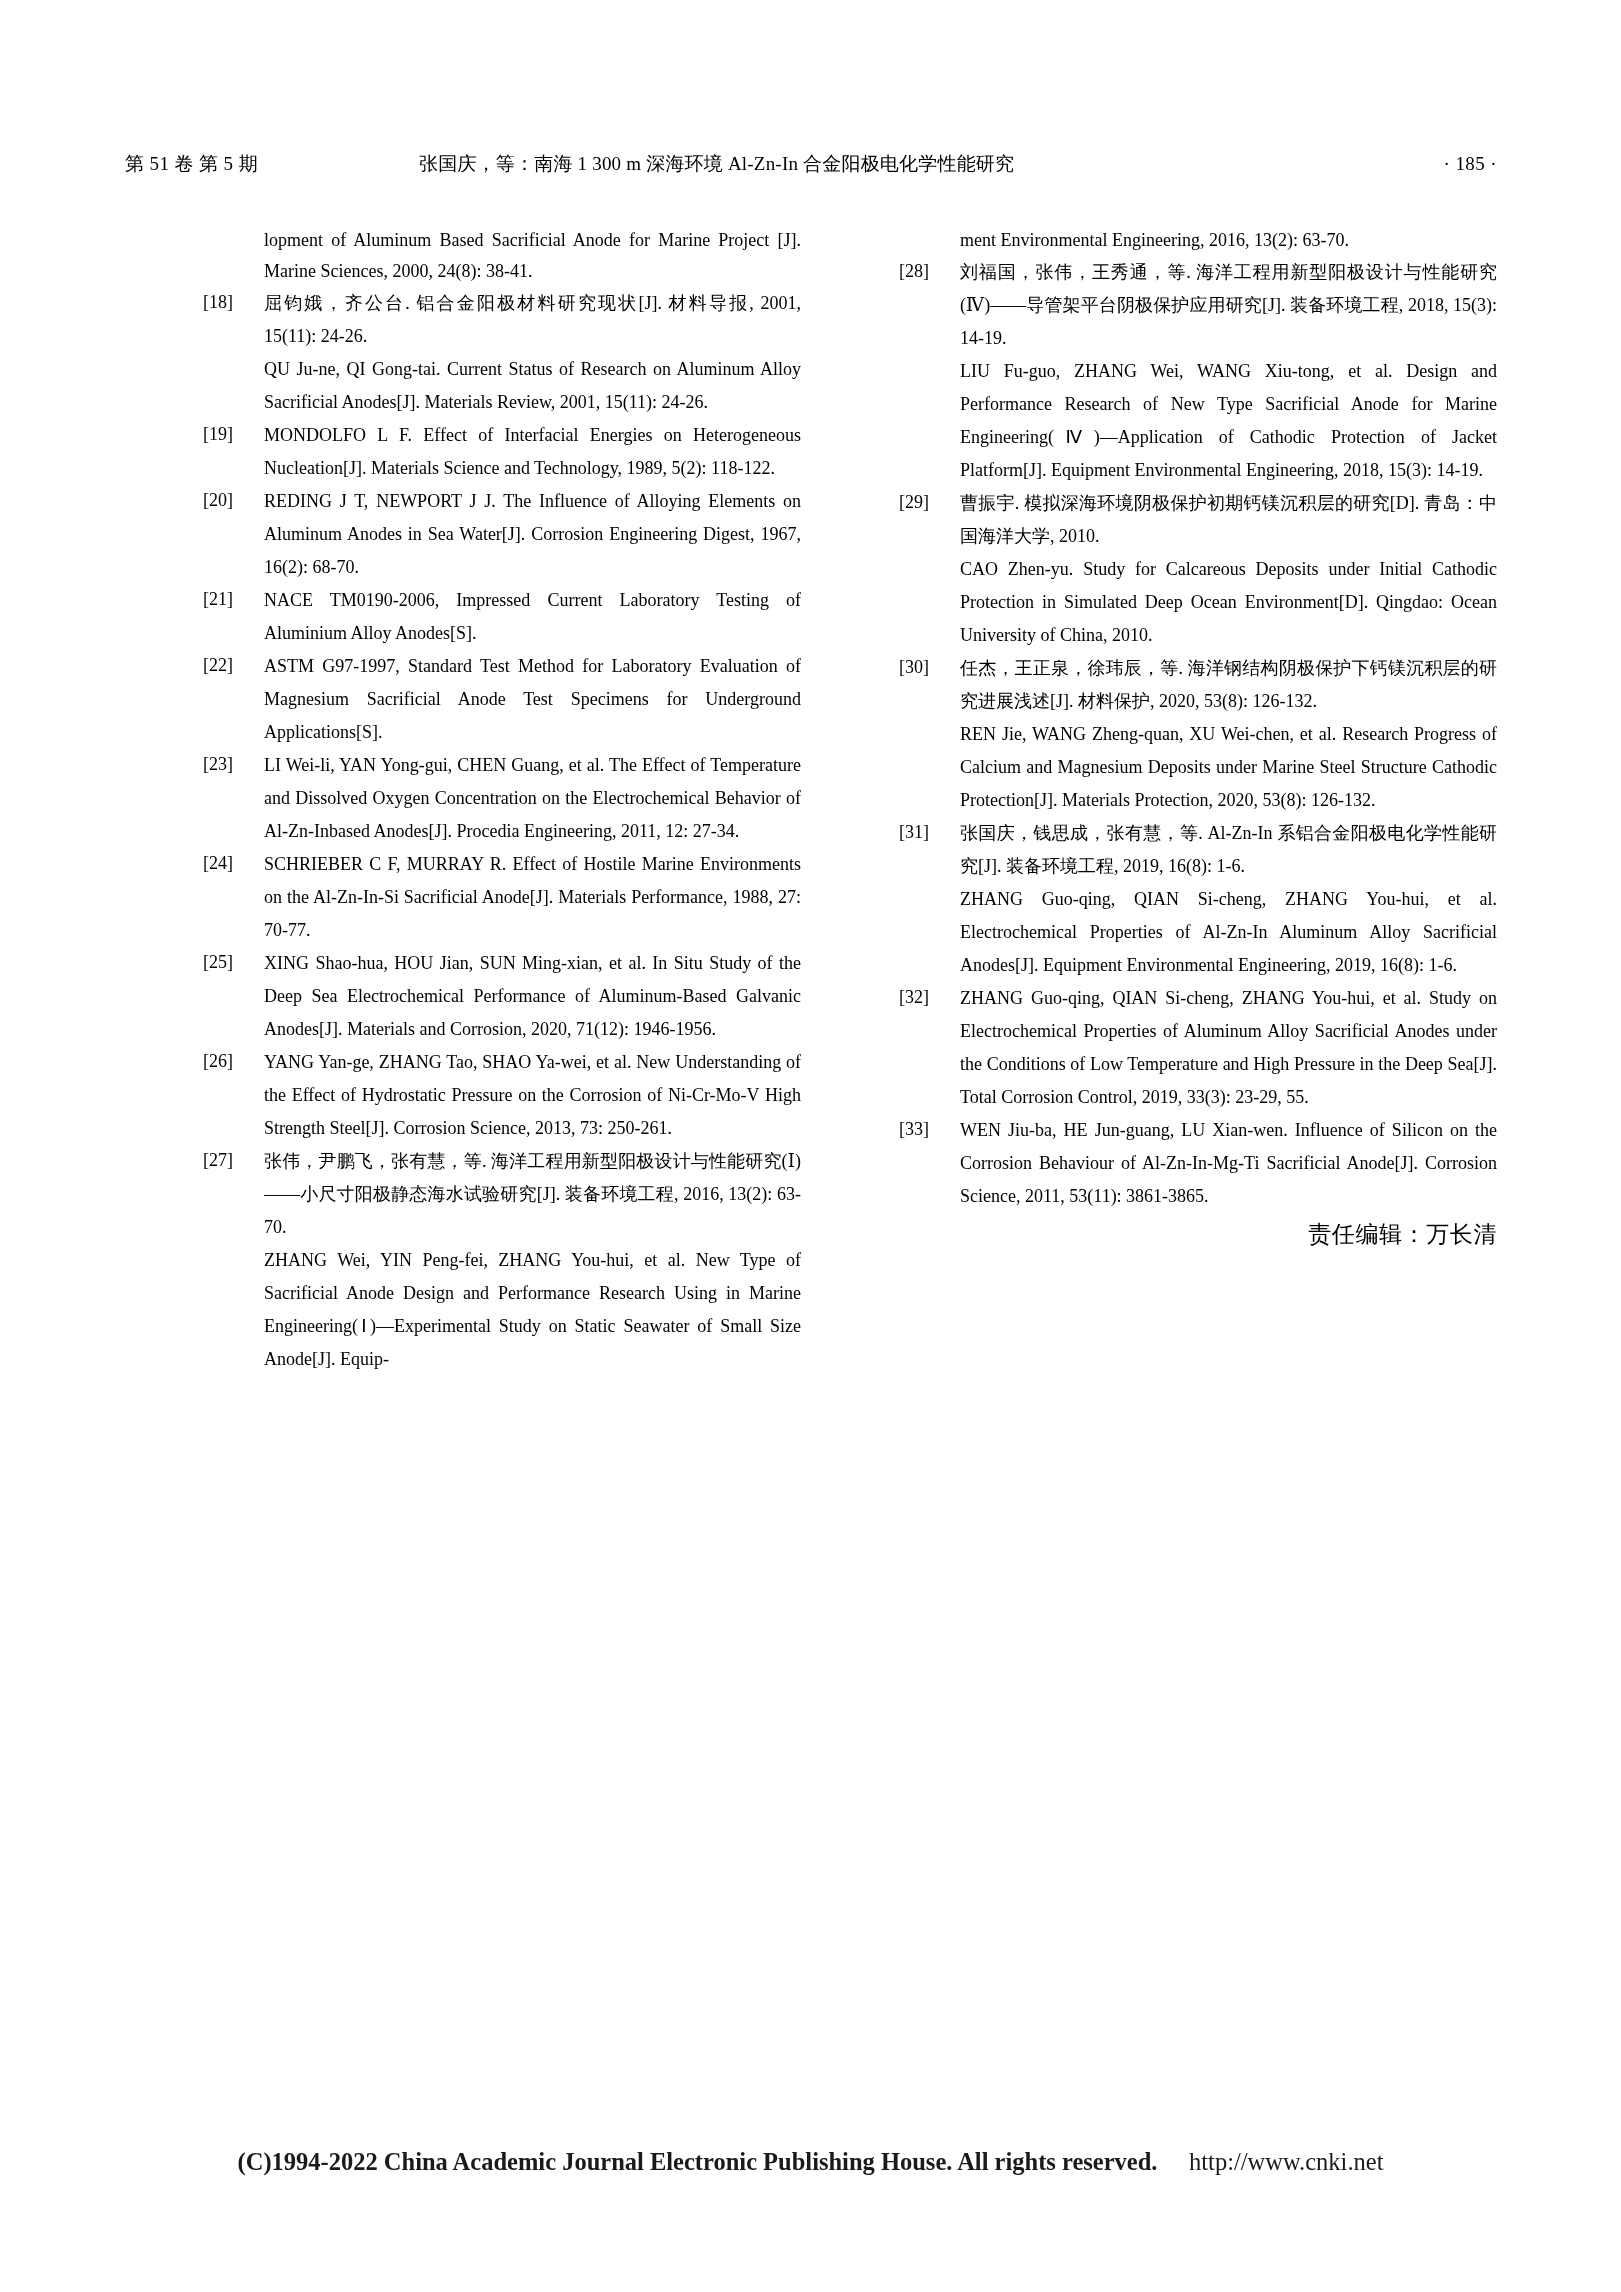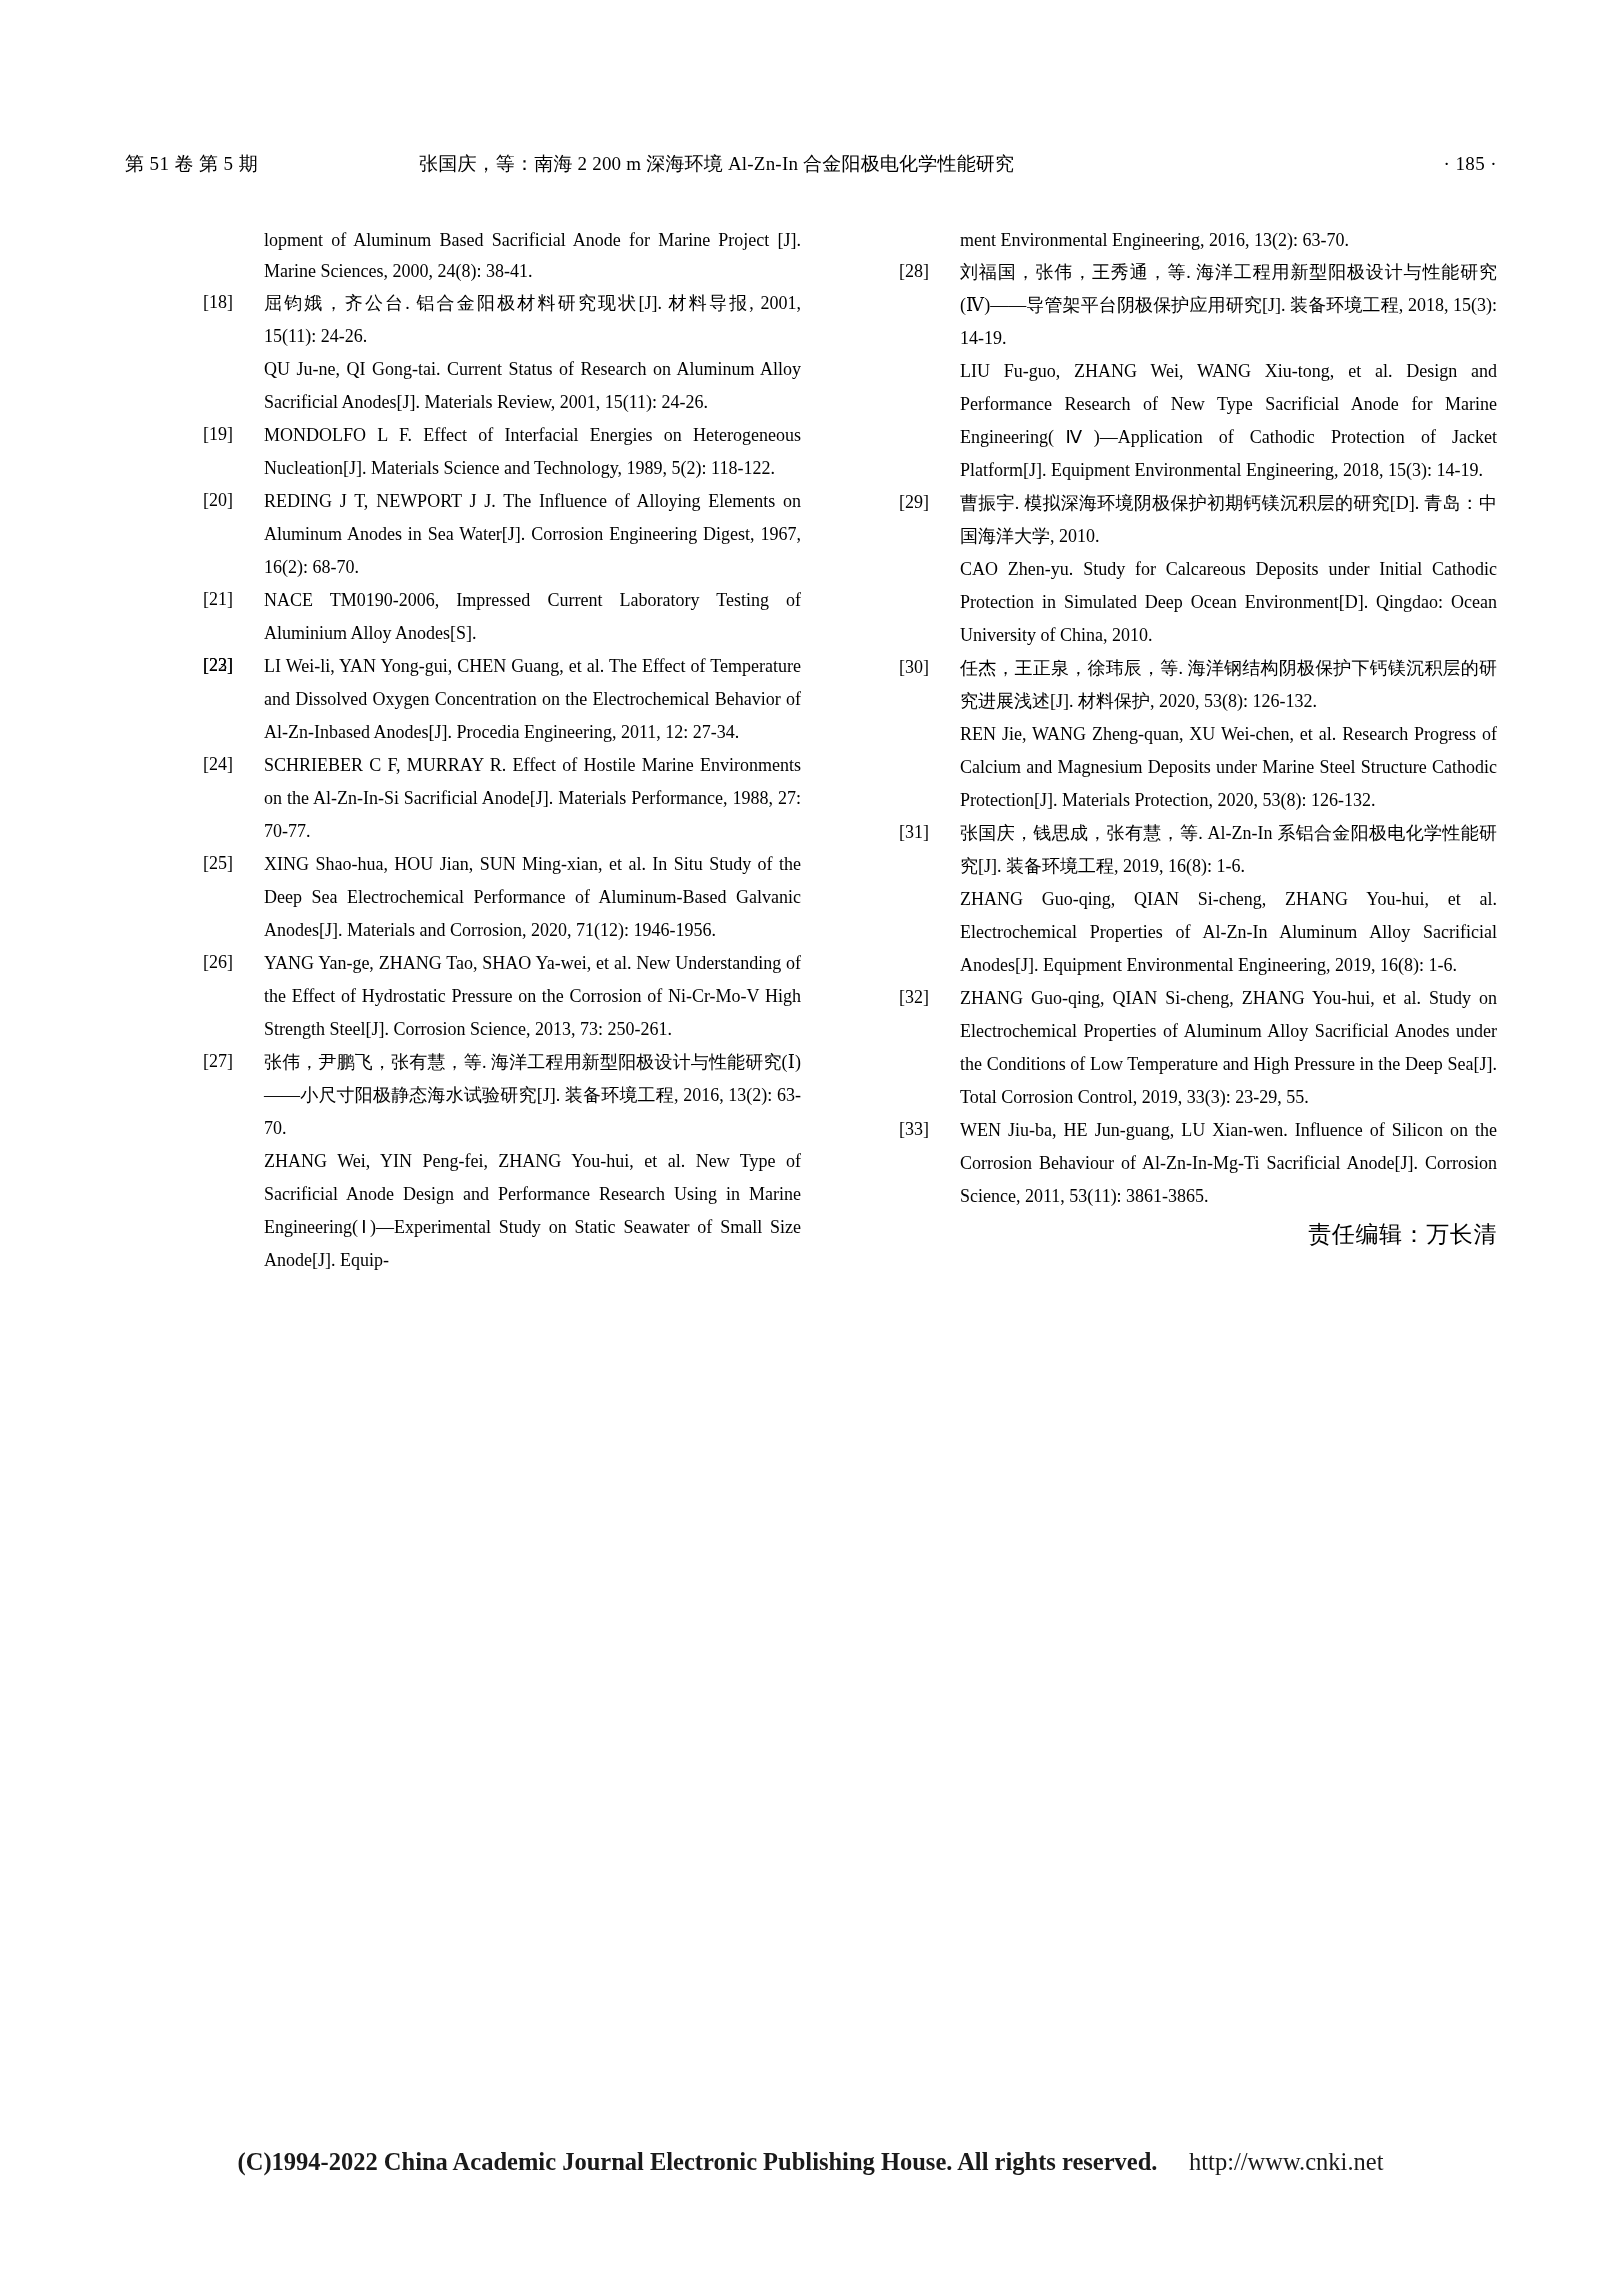--- a/index.html
+++ b/index.html
@@ -124,21 +124,21 @@
   .footer .cnki-strong { font-weight: bold; }
   .footer .cnki-url { margin-left: 25.5px; }
 </style>
 </head>
 <body>
 
 <div class="page">
 
   <div class="header">
     <span class="hdr-left">第 51 卷  第 5 期</span>
-    <span class="hdr-center">张国庆，等：南海 2 200 m 深海环境 Al-Zn-In 合金阳极电化学性能研究</span>
+    <span class="hdr-center">张国庆，等：南海 1 300 m 深海环境 Al-Zn-In 合金阳极电化学性能研究</span>
     <span class="hdr-right">· 185 ·</span>
   </div>
 
   <div class="columns">
 
     <div class="col col-left">
 
       <div class="cont">lopment of Aluminum Based Sacrificial Anode for Marine Project [J]. Marine Sciences, 2000, 24(8): 38-41.</div>
 
       <div class="ref">
@@ -157,20 +157,21 @@
         <div class="body">REDING J T, NEWPORT J J. The Influence of Alloying Elements on Aluminum Anodes in Sea Water[J]. Corrosion Engineering Digest, 1967, 16(2): 68-70.</div>
       </div>
 
       <div class="ref">
         <span class="num">[21]</span>
         <div class="body">NACE TM0190-2006, Impressed Current Laboratory Testing of Aluminium Alloy Anodes[S].</div>
       </div>
 
       <div class="ref">
         <span class="num">[22]</span>
+        <div class="body">ASTM G97-1997, Standard Test Method for Laboratory Evaluation of Magnesium Sacrificial Anode Test Specimens for Underground Applications[S].</div>
       </div>
 
       <div class="ref">
         <span class="num">[23]</span>
         <div class="body">LI Wei-li, YAN Yong-gui, CHEN Guang, et al. The Effect of Temperature and Dissolved Oxygen Concentration on the Electrochemical Behavior of Al-Zn-Inbased Anodes[J]. Procedia Engineering, 2011, 12: 27-34.</div>
       </div>
 
       <div class="ref">
         <span class="num">[24]</span>
         <div class="body">SCHRIEBER C F, MURRAY R. Effect of Hostile Marine Environments on the Al-Zn-In-Si Sacrificial Anode[J]. Materials Performance, 1988, 27: 70-77.</div>

